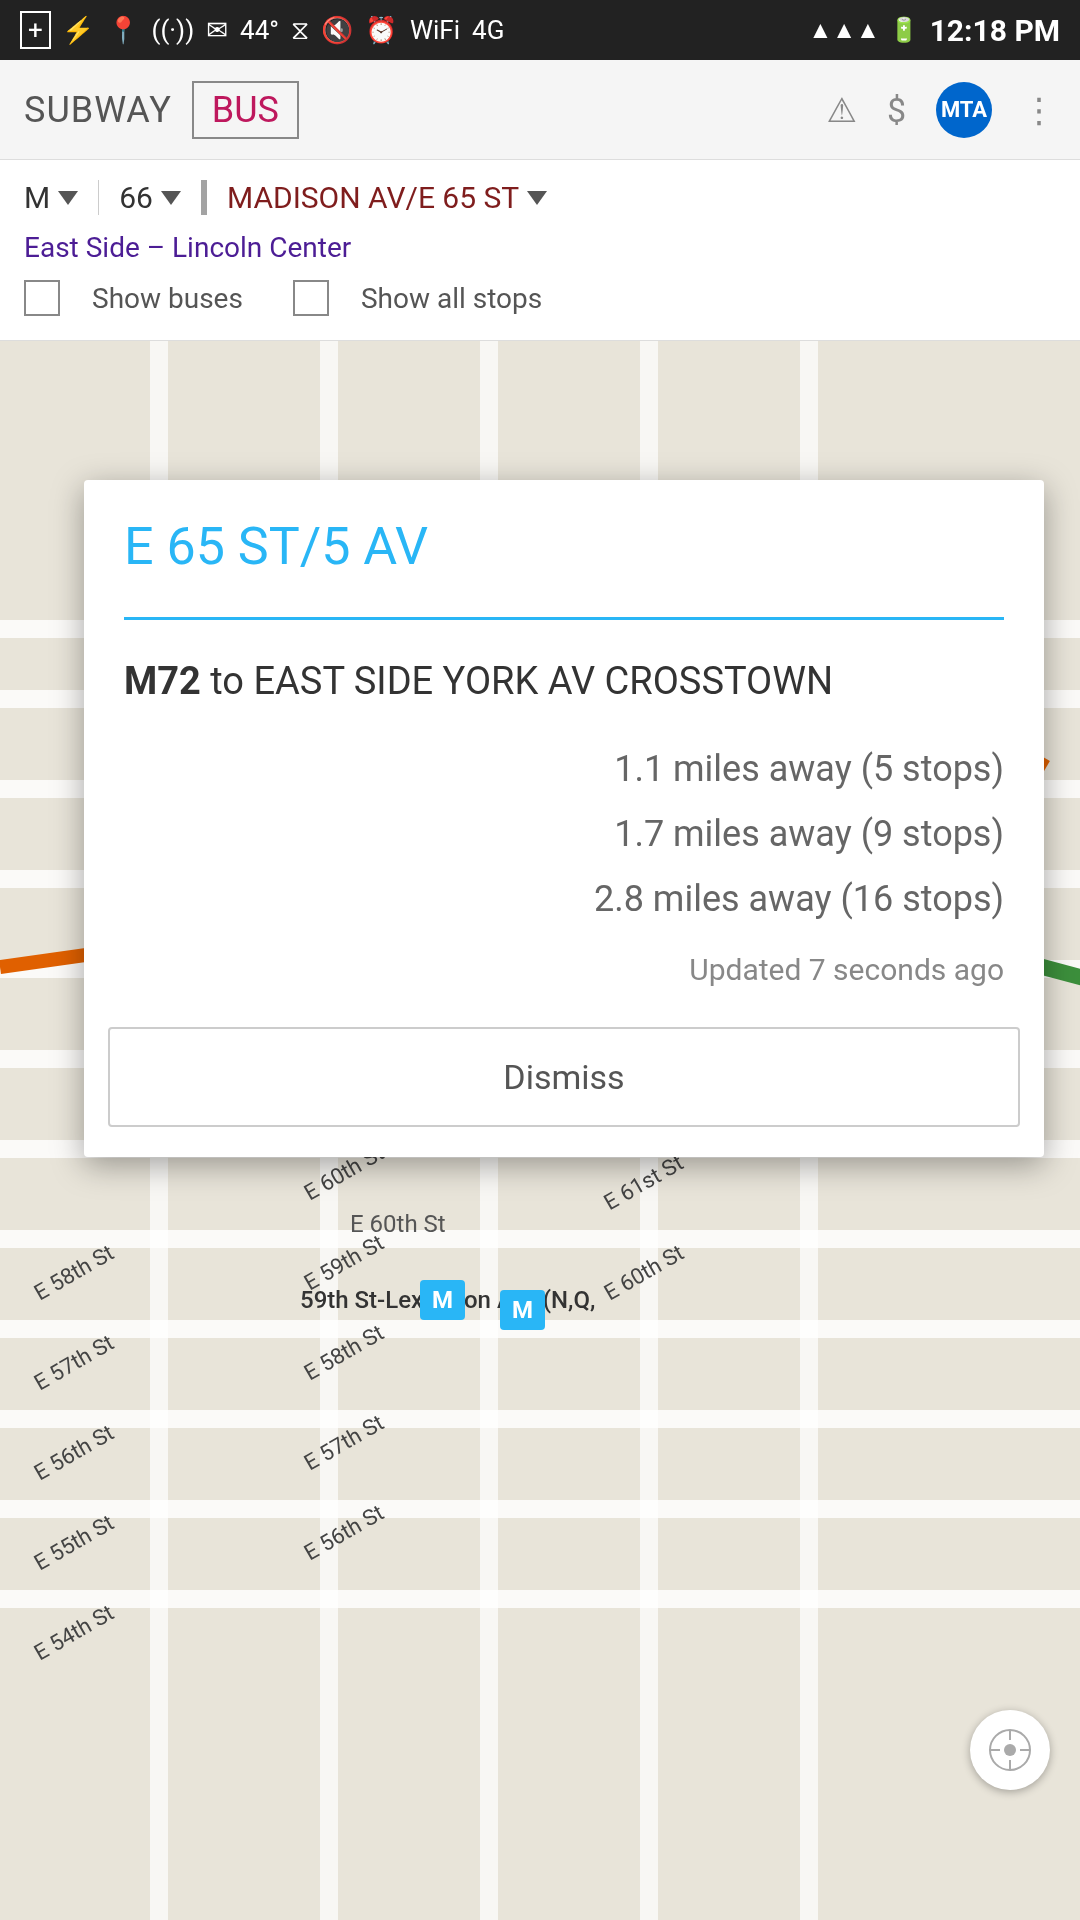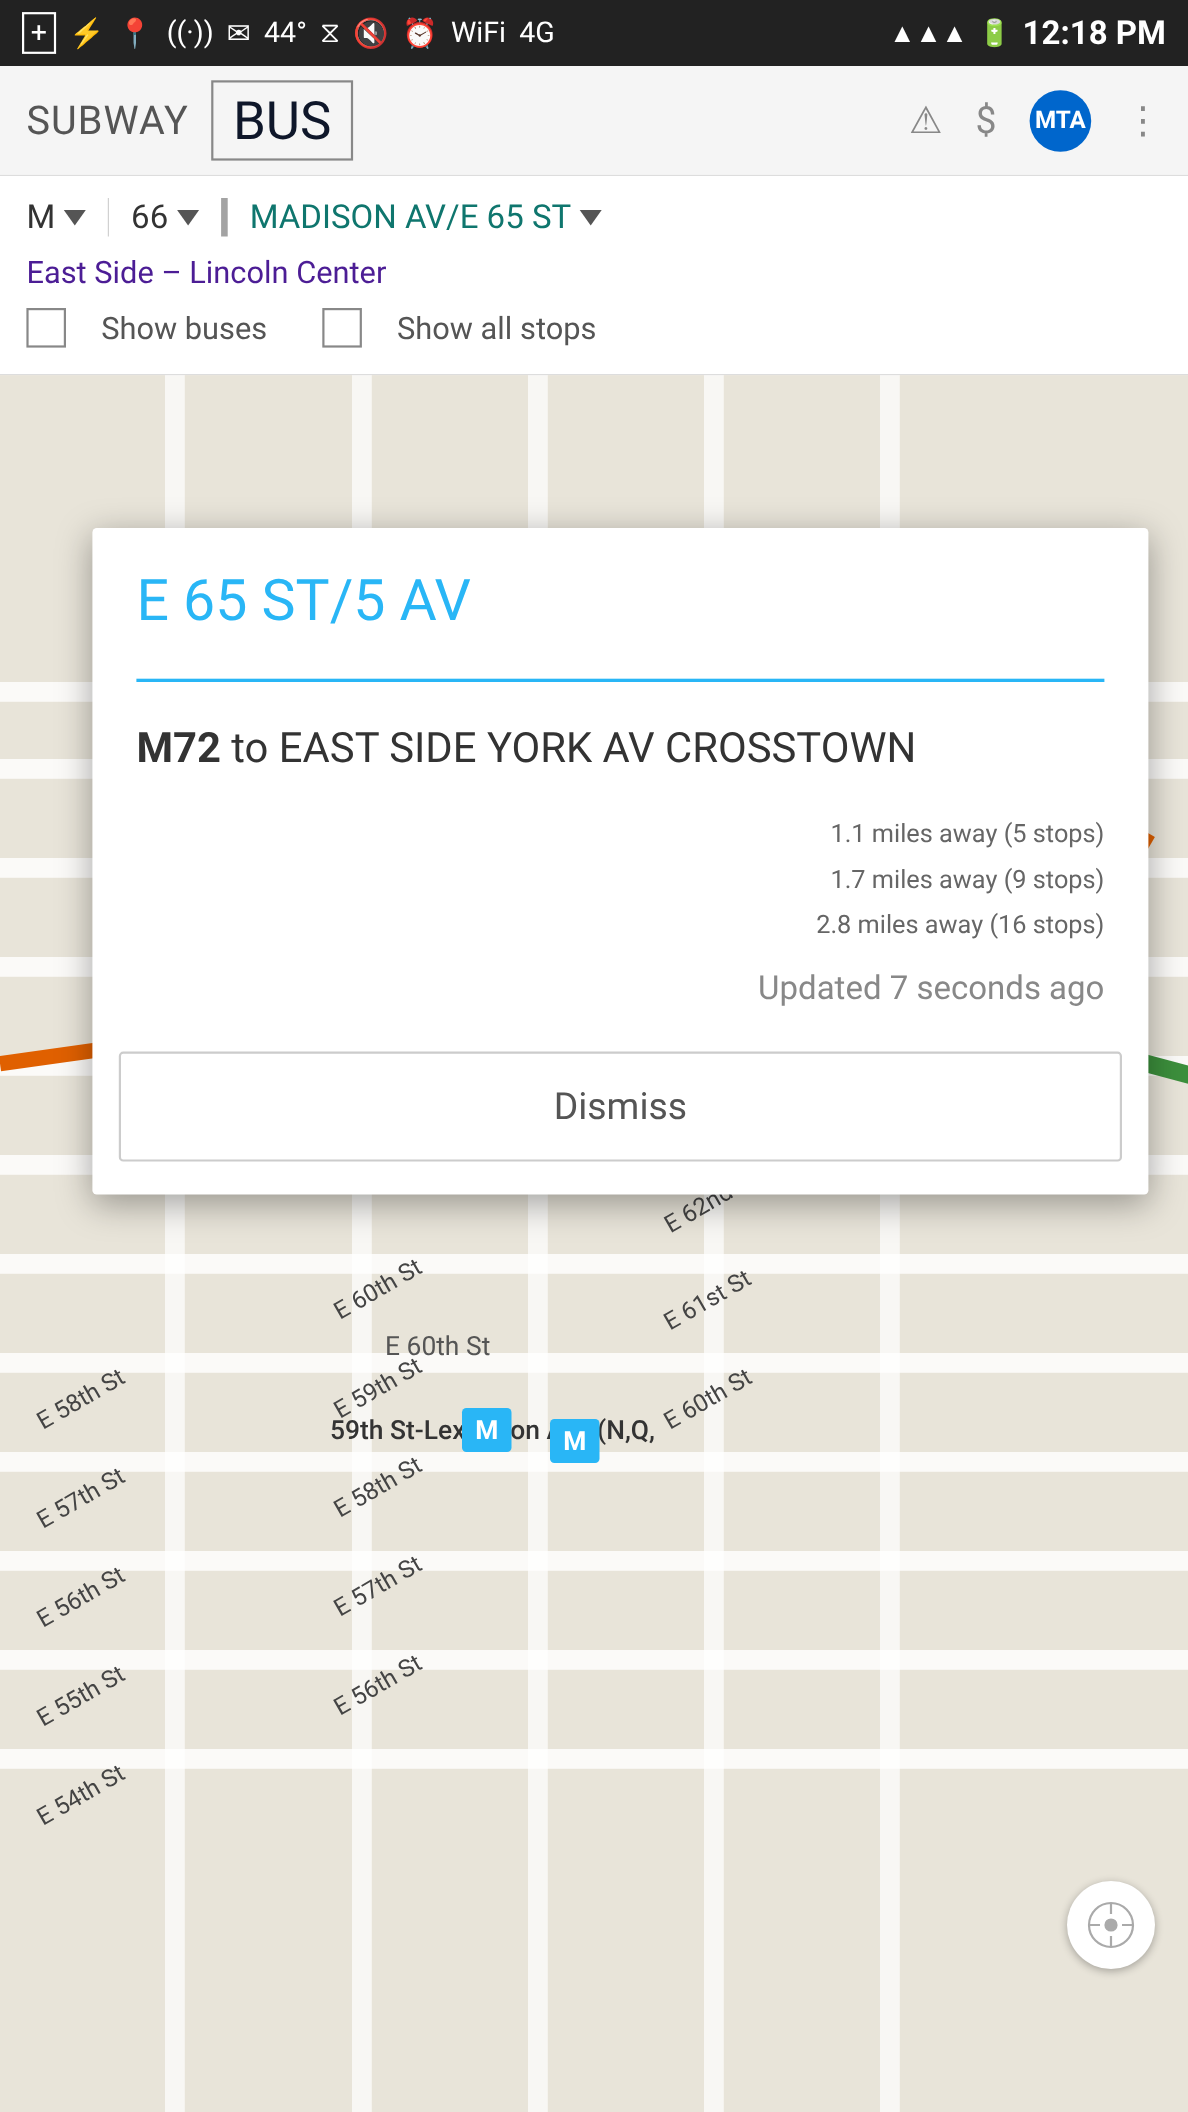--- a/index.html
+++ b/index.html
@@ -62,23 +62,23 @@
       border-bottom: 1px solid #ddd;
       gap: 20px;
     }
     .app-bar-title {
       font-size: 36px;
       font-weight: 400;
       color: #555;
       letter-spacing: 1px;
     }
     .app-bar-tab-active {
-      font-size: 48px;
+      font-size: 36px;
       font-weight: 400;
-      color: #0f172a;
+      color: #be185d;
       border: 2px solid #888;
       padding: 6px 18px;
     }
     .app-bar-icons {
       margin-left: auto;
       display: flex;
       align-items: center;
       gap: 30px;
     }
     .mta-badge {
@@ -133,21 +133,21 @@
       align-items: center;
       font-size: 30px;
       color: #333;
       padding: 0 20px;
       border-right: 6px solid #a3a3a3;
     }
     .filter-destination {
       display: flex;
       align-items: center;
       font-size: 30px;
-      color: #0f766e;
+      color: #7f1d1d;
       padding: 0 20px;
       flex: 1;
     }
     .filter-row-2 {
       font-size: 28px;
       color: #4c1d95;
       text-align: left;
       margin-bottom: 16px;
     }
     .filter-row-3 {
@@ -227,21 +227,21 @@
       line-height: 1.35;
       margin-bottom: 30px;
     }
     .dialog-route-bold {
       font-weight: 700;
     }
     .dialog-arrivals {
       margin-bottom: 20px;
     }
     .dialog-arrival {
-      font-size: 23px;
+      font-size: 36px;
       color: #666;
       text-align: right;
       line-height: 1.8;
     }
     .dialog-updated {
       font-size: 30px;
       color: #888;
       text-align: right;
       margin-top: 10px;
       margin-bottom: 20px;

